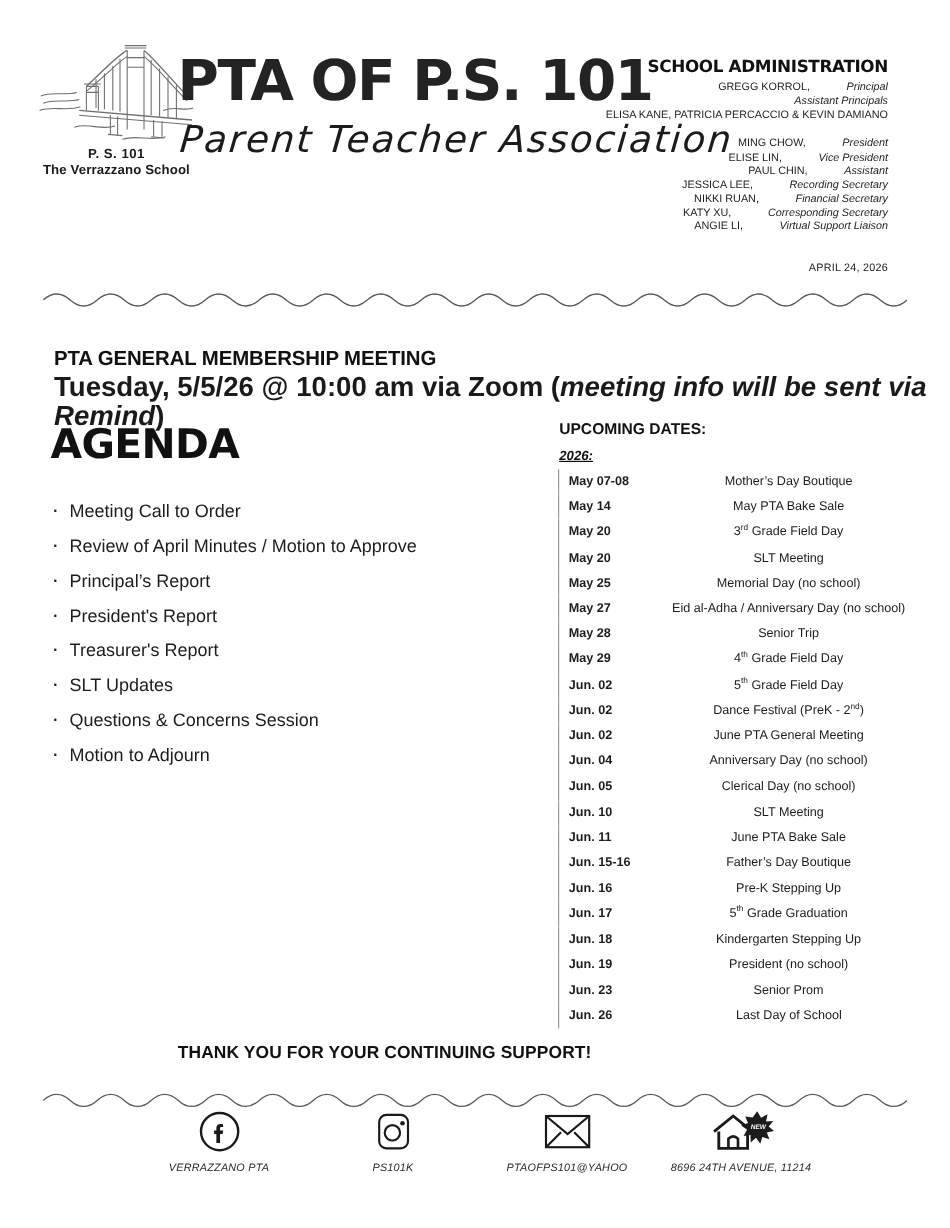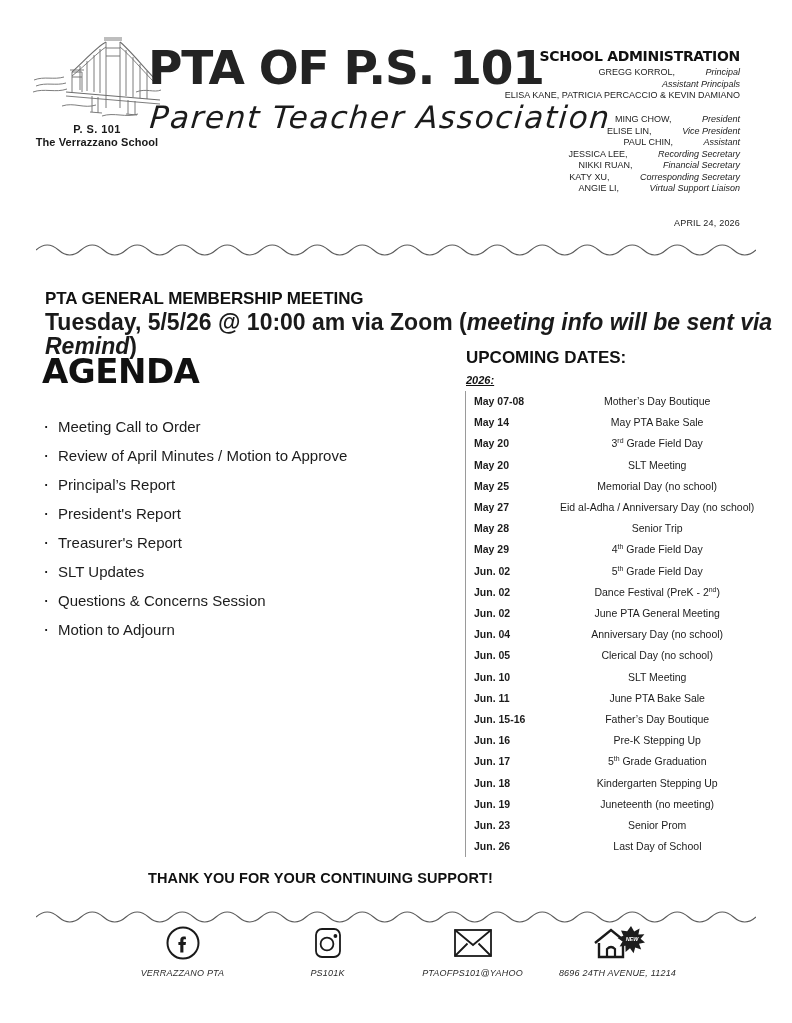--- a/index.html
+++ b/index.html
@@ -190,21 +190,21 @@
     color: #1c1c1c;
   }
 
   
   .dates-block {
     position: absolute;
     left: 466px; top: 350px;
     width: 320px;
   }
   .dates-heading {
-    font-size: 17px;
+    font-size: 13px;
     font-weight: bold;
     letter-spacing: 0px;
     line-height: 16px;
     color: #111;
     margin-bottom: 7px;
   }
   .dates-year {
     font-size: 11px;
     font-weight: bold;
     font-style: italic;
@@ -477,21 +477,21 @@
           <tr>
             <td class="dt">Jun. 17</td>
             <td class="ev">5<sup>th</sup> Grade Graduation</td>
           </tr>
           <tr>
             <td class="dt">Jun. 18</td>
             <td class="ev">Kindergarten Stepping Up</td>
           </tr>
           <tr>
             <td class="dt">Jun. 19</td>
-            <td class="ev">Juneteenth (no meeting)</td>
+            <td class="ev">President (no school)</td>
           </tr>
           <tr>
             <td class="dt">Jun. 23</td>
             <td class="ev">Senior Prom</td>
           </tr>
           <tr>
             <td class="dt">Jun. 26</td>
             <td class="ev">Last Day of School</td>
           </tr>
         </tbody>

